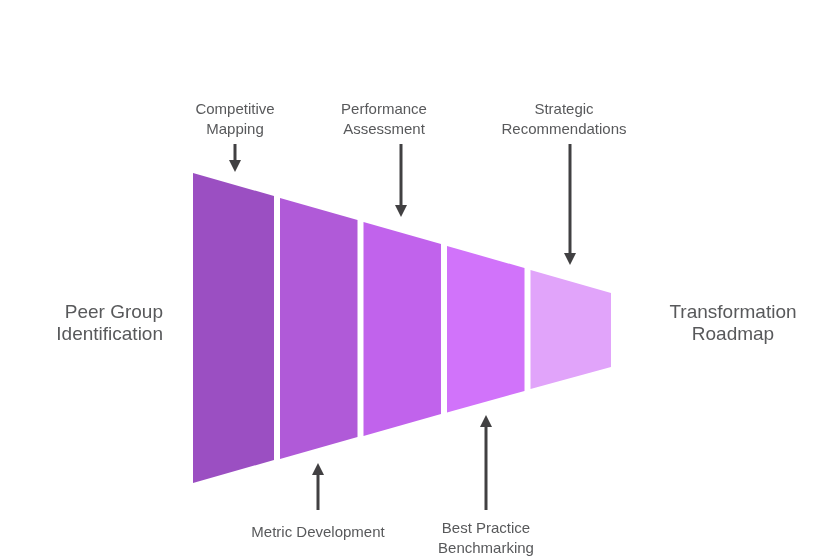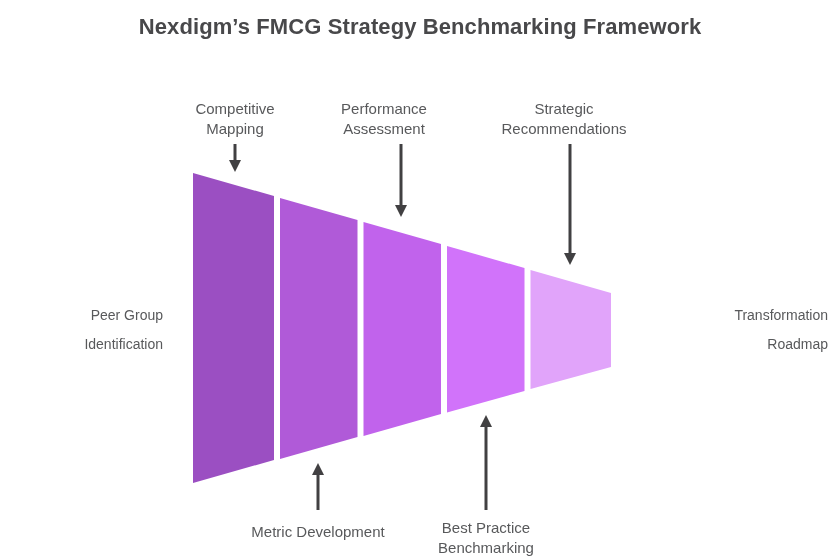--- a/index.html
+++ b/index.html
@@ -19,43 +19,42 @@
   }
   .callout-label {
     position: absolute;
     font-size: 15px; line-height: 20px;
     color: var(--label-color, #58595b);
     text-align: center;
     white-space: pre-line;
   }
   .side-label {
     position: absolute;
-    font-size: 14px; line-height: 29px;
+    font-size: 19px; line-height: 22px;
     color: var(--label-color, #58595b);
     white-space: pre-line;
   }
   .diagram-svg { position: absolute; left: 0; top: 0; }
 </style>
 </head>
 <body style="background: rgb(255, 255, 255);">
 
 <div class="canvas">
 
-  <h1 class="page-title">Nexdigm’s FMCG Strategy Benchmarking Framework</h1>
 
   <div class="callout-label" style="left:135px; top:99px; width:200px;">Competitive
 Mapping</div>
   <div class="callout-label" style="left:284px; top:99px; width:200px;">Performance
 Assessment</div>
   <div class="callout-label" style="left:464px; top:99px; width:200px;">Strategic
 Recommendations</div>
 
   <div class="side-label" style="left:0px; top:301px; width:163px; text-align:right;">Peer Group
 Identification</div>
-  <div class="side-label" style="left:638px; top:301px; width:190px; text-align:right;">Transformation
+  <div class="side-label" style="left:638px; top:301px; width:190px; text-align:center;">Transformation
 Roadmap</div>
 
   <div class="callout-label" style="left:218px; top:522px; width:200px;">Metric Development</div>
   <div class="callout-label" style="left:386px; top:518px; width:200px;">Best Practice
 Benchmarking</div>
 
   <svg class="diagram-svg" width="840" height="560" viewBox="0 0 840 560">
 
     <polygon points="193,173 274,196 274,460 193,483" fill="#9b4fc2"></polygon>
     <polygon points="280,198 357.5,220 357.5,437 280,459" fill="#b05ad8"></polygon>

